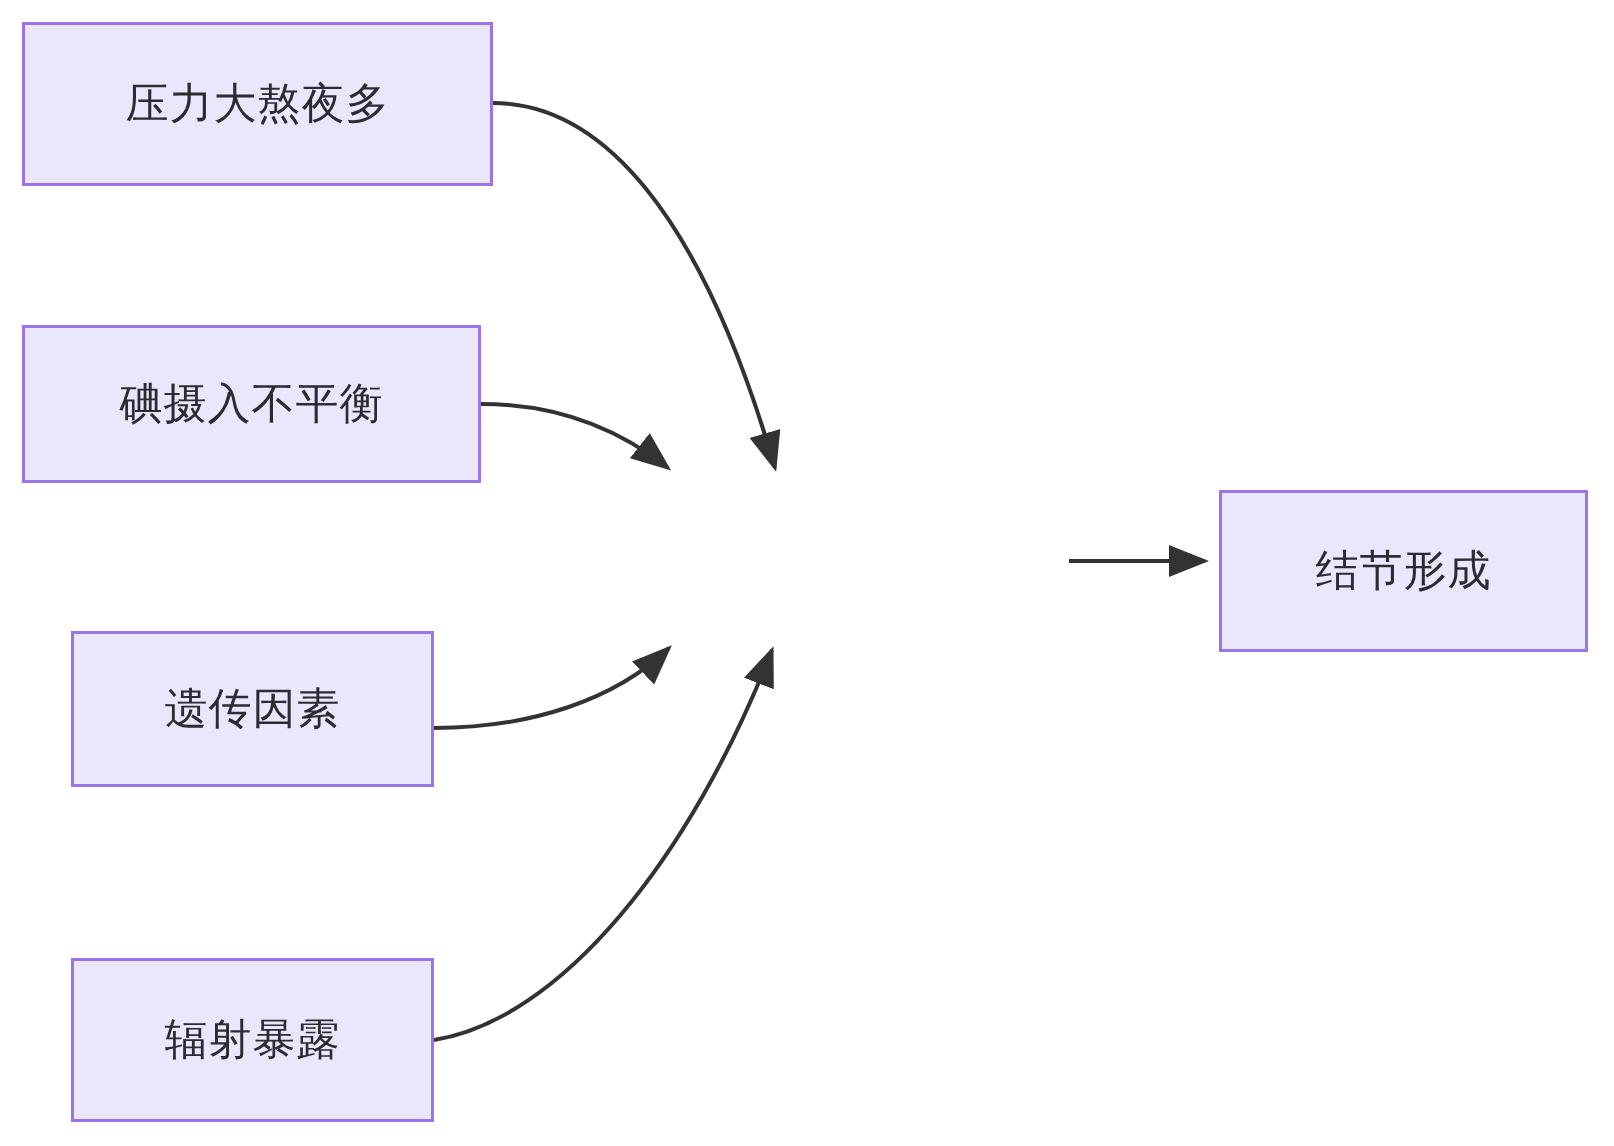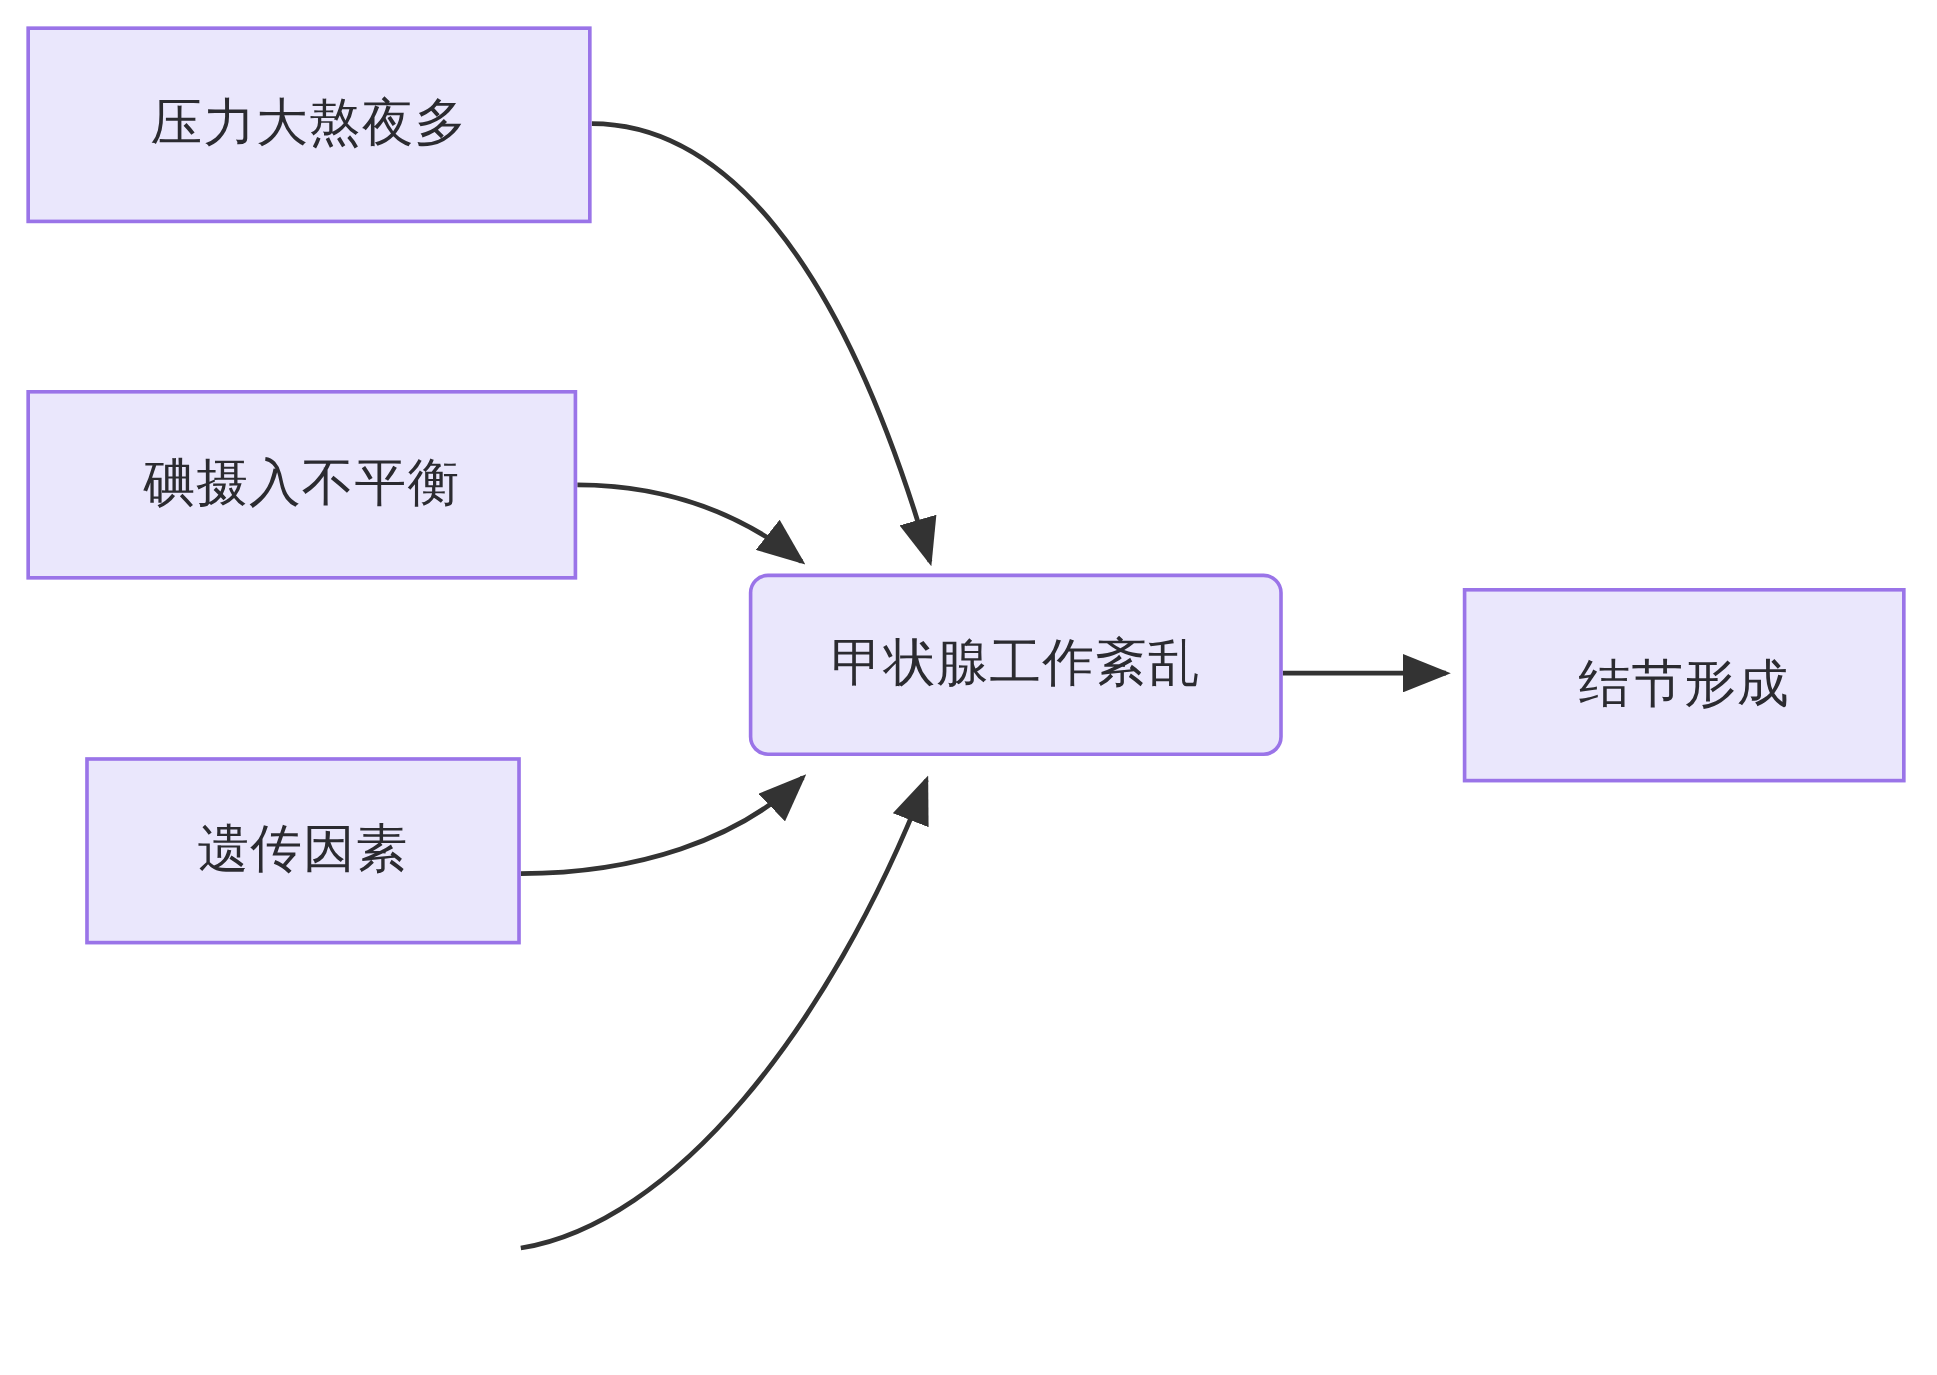--- a/index.html
+++ b/index.html
@@ -75,22 +75,22 @@
   </div>
 
   <div class="node" id="node-iodine" style="left:22px; top:325px; width:459px; height:158px;">
     <span class="node-label">碘摄入不平衡</span>
   </div>
 
   <div class="node" id="node-genetic" style="left:71px; top:631px; width:363px; height:156px;">
     <span class="node-label">遗传因素</span>
   </div>
 
+  <div class="node" id="node-radiation" style="left:71px; top:958px; width:363px; height:164px;">
+    <span class="node-label">辐射暴露</span>
+  </div>
 
-  <div class="node rounded" id="node-thyroid" style="left:624px; top:478px; width:445px; height:152px;">
-    <span class="node-label">甲状腺工作紊乱</span>
-  </div>
 
   <div class="node" id="node-nodule" style="left:1219px; top:490px; width:369px; height:162px;font-family:Liberation Serif, serif;">
     <span class="node-label">结节形成</span>
   </div>
 
 </div>
 
 </body></html>

